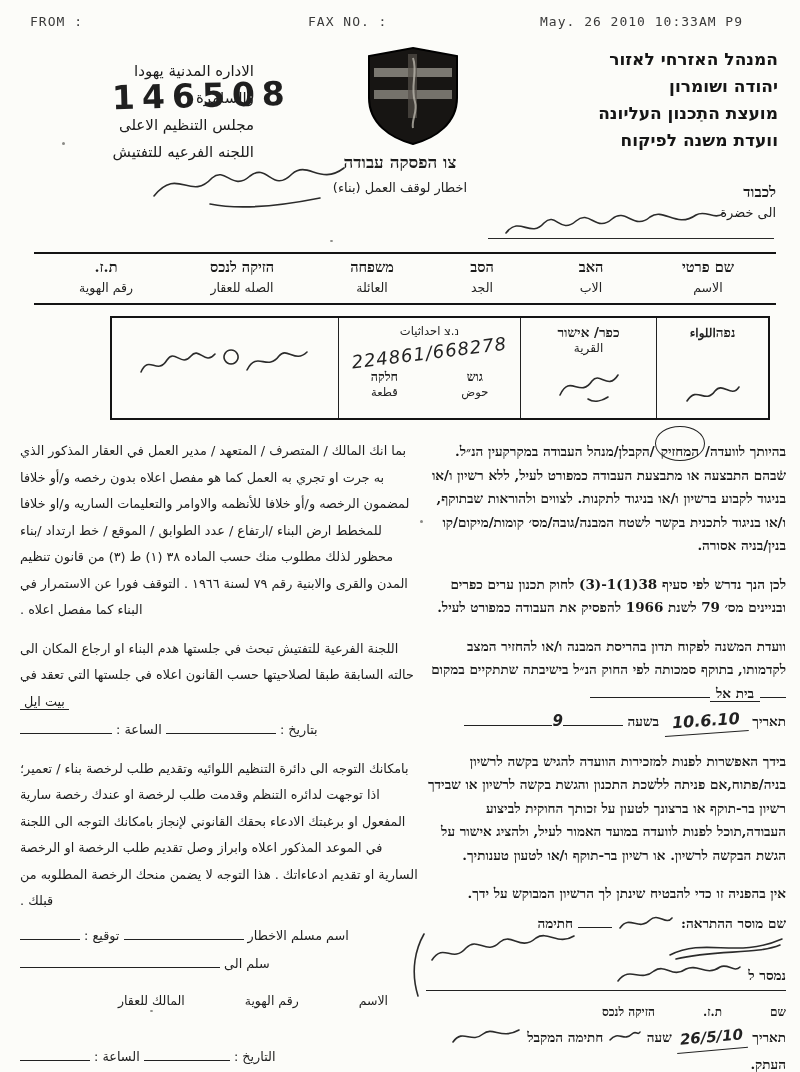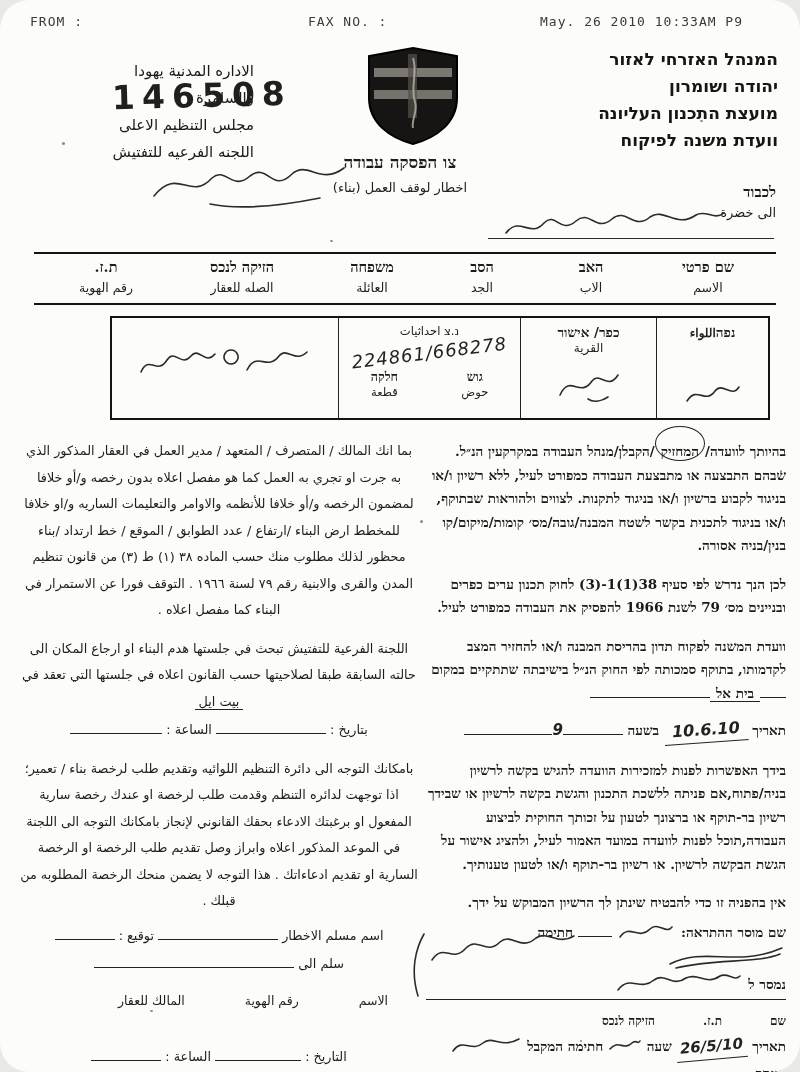--- a/index.html
+++ b/index.html
@@ -1,17 +1,17 @@
 <!DOCTYPE html>
 <html><head>
 <meta charset="utf-8">
 <style>
   html,body{margin:0;padding:0;background:#e8e8e4;}
   #page{position:relative;width:800px;height:1072px;margin:0 auto;background:#fcfcf9;overflow:hidden;
-        font-family:"DejaVu Sans",sans-serif;color:#1c1c1c;border-radius:29px;}
+        font-family:"DejaVu Sans",sans-serif;color:#1c1c1c;}
   .abs{position:absolute;}
   .mono{font-family:"DejaVu Sans Mono",monospace;}
   .he{font-family:"DejaVu Serif",serif;direction:rtl;}
   .ar{font-family:"DejaVu Sans",sans-serif;direction:rtl;}
   .faxline{top:14px;left:0;width:100%;font-size:13px;color:#3a3a3a;letter-spacing:1px;}
   .fax-from{position:absolute;left:30px;top:0;}
   .fax-no{position:absolute;left:308px;top:0;}
   .fax-time{position:absolute;left:540px;top:0;}
   .org-he{right:22px;top:46px;width:252px;font-size:17px;font-weight:bold;line-height:27px;color:#161616;}
   .org-he .jl{display:flex;justify-content:space-between;direction:rtl;}
@@ -36,21 +36,21 @@
   .t2 .col:last-child{border-left:none;}
   .t2 .h{font-size:13.5px;font-weight:bold;font-family:"DejaVu Serif",serif;direction:rtl;}
   .t2 .a{font-size:12px;direction:rtl;color:#222;}
   .hw{font-family:"DejaVu Sans",sans-serif;font-style:italic;color:#222;display:inline-block;}
   .coordval{transform:rotate(-7deg);font-size:18px;letter-spacing:1px;margin-top:4px;}
   .bodyR{right:14px;top:440px;width:360px;font-size:13.5px;font-weight:600;line-height:23.5px;
          text-align:right;color:#191919;}
   .bodyR p{margin:0 0 15px 0;}
   .circle{border:1.5px solid #222;border-radius:50%;padding:16px 5px 1px 5px;}
   .uline{display:inline-block;border-bottom:1.4px solid #222;height:14px;vertical-align:baseline;}
-  .bodyL{left:20px;top:438px;width:398px;font-size:12.8px;line-height:26.5px;text-align:center;color:#1d1d1d;}
+  .bodyL{left:20px;top:438px;width:398px;font-size:12.8px;line-height:26.5px;text-align:left;color:#1d1d1d;}
   .bodyL p{margin:0 0 12px 0;}
   .sigrow{direction:rtl;margin:2px 0;position:relative;}
   .small-labels{display:flex;direction:rtl;font-size:12px;font-weight:bold;margin-top:10px;}
   .small-labels span{margin-left:48px;}
   .sq{overflow:visible;}
   .sq path{fill:none;stroke:#2b2b2b;stroke-width:1.6;stroke-linecap:round;}
   .speck{position:absolute;background:#8a8a86;border-radius:50%;}
   .emblem{left:366px;top:46px;}
 </style>
 </head>
@@ -178,21 +178,21 @@
         <path d="M6,30 C14,12 22,34 32,18 C40,6 46,26 56,14 C64,4 70,24 80,12 M96,22 a7,7 0 1 1 0.1,0 M112,28 C122,8 132,30 144,14 C152,4 160,22 172,10"></path>
       </svg>
     </div>
   </div>
 
   <div class="abs bodyR he">
     <p>
       <span>בהיותך לוועדה/</span><span class="circle">המחזיק</span><span>/הקבלן/מנהל העבודה במקרקעין הנ״ל. שבהם התבצעה או מתבצעת העבודה כמפורט לעיל, ללא רשיון ו/או בניגוד לקבוע ברשיון ו/או בניגוד לתקנות. לצווים ולהוראות שבתוקף, ו/או בניגוד לתכנית בקשר לשטח המבנה/גובה/מס׳ קומות/מיקום/קו בנין/בניה אסורה.</span>
     </p>
     <p>לכן הנך נדרש לפי סעיף 38(1)1-(3) לחוק תכנון ערים כפרים ובניינים מס׳ 79 לשנת 1966 להפסיק את העבודה כמפורט לעיל.</p>
-    <p style="margin-bottom:13px;text-align:right;">
+    <p style="margin-bottom:4px;text-align:right;">
       <span>וועדת המשנה לפקוח תדון בהריסת המבנה ו/או להחזיר המצב לקדמותו, בתוקף סמכותה לפי החוק הנ״ל בישיבתה שתתקיים במקום</span>
       <span class="uline" style="width:26px;"></span><span style="border-bottom:1.4px solid #222;padding:0 6px;">בית אל</span><span class="uline" style="width:120px;"></span>
     </p>
     <div class="sigrow" style="margin-bottom:16px;">
       <span>תאריך</span>
       <span class="hw" style="transform:rotate(-4deg);font-size:16px;border-bottom:1.4px solid #222;padding:0 8px;">10.6.10</span>
       <span>בשעה</span>
       <span class="uline" style="width:60px;"></span><span class="hw" style="font-size:15px;">9</span><span class="uline" style="width:88px;"></span>
     </div>
     <p>בידך האפשרות לפנות למזכירות הוועדה להגיש בקשה לרשיון בניה/פתוח,אם פניתה ללשכת התכנון והגשת בקשה לרשיון או שבידך רשיון בר-תוקף או ברצונך לטעון על זכותך החוקית לביצוע העבודה,תוכל לפנות לוועדה במועד האמור לעיל, ולהציג אישור על הגשת הבקשה לרשיון. או רשיון בר-תוקף ו/או לטעון טענותיך.</p>

